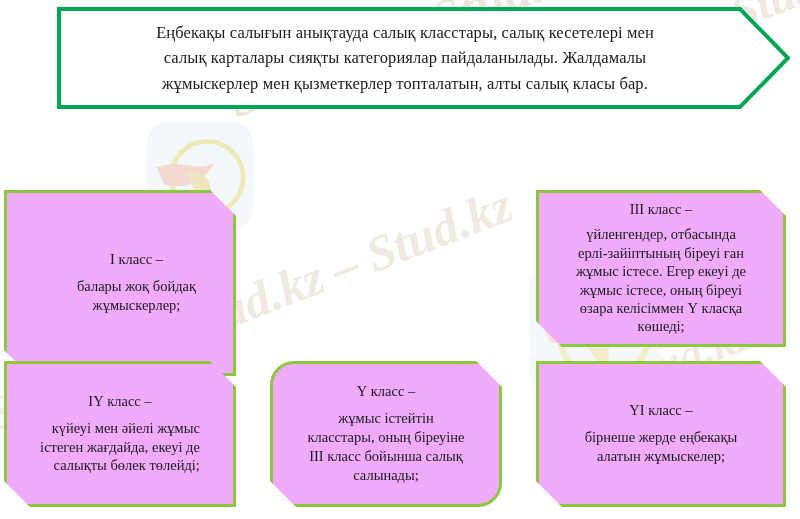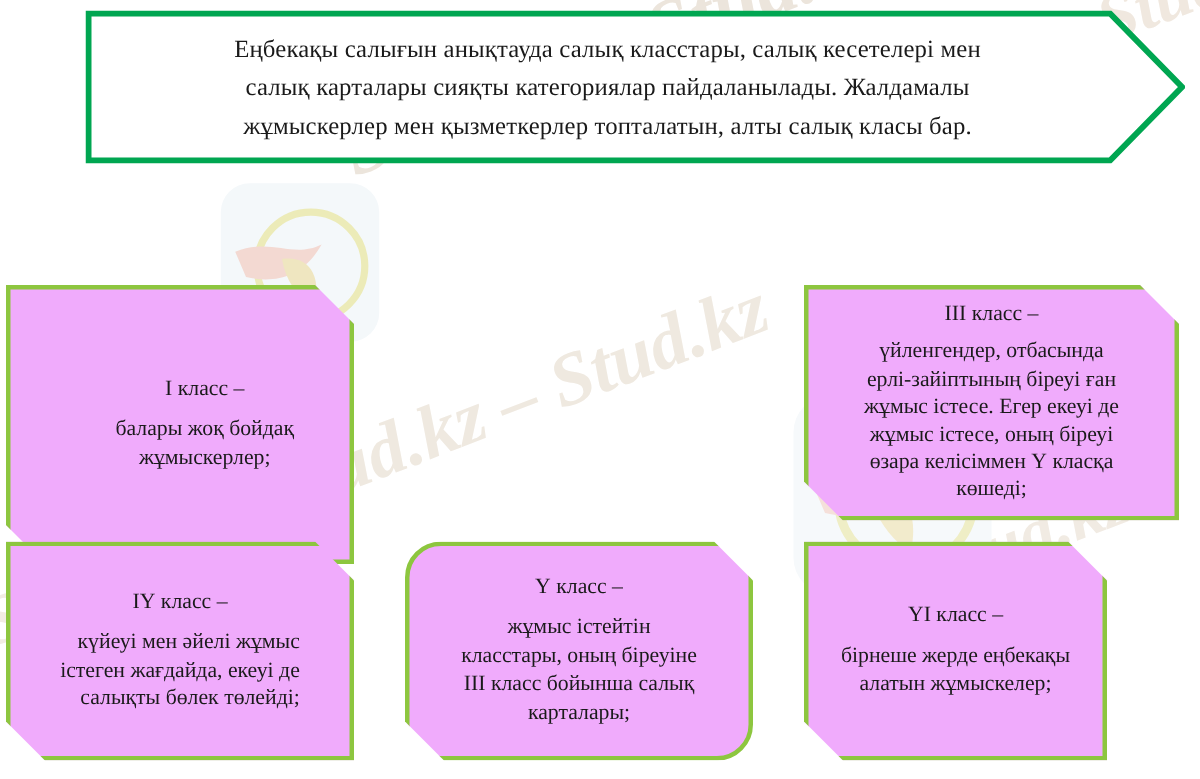--- a/index.html
+++ b/index.html
@@ -103,21 +103,21 @@
   }
   .box-body span { display: block; }
 
   
   #box-class-1 { left: 4px;   top: 1px;  width: 232px; height: 186px; padding-left: 47px; }
   #box-class-2 { left: 270px; top: 1px;  width: 232px; height: 150px; }
   #box-class-3 { left: 536px; top: 1px;  width: 250px; height: 157px; }
   
   #box-class-4 { left: 4px;   top: 172px; width: 232px; height: 146px; text-align: right; }
   #box-class-5 { left: 270px; top: 172px; width: 232px; height: 146px; border-radius: 24px; }
-  #box-class-6 { left: 536px; top: 172px; width: 202px; height: 146px; }
+  #box-class-6 { left: 536px; top: 172px; width: 250px; height: 146px; }
 
   #box-class-3 .box-title { margin-bottom: 7px; }
   #box-class-3 .box-body { line-height: 1.27; }
 </style>
 </head>
 <body>
 
 <div id="watermark-layer">
 
   <div class="wm-text" style="left:230px; top:70px; font-size:54px; color:#ece5dc; transform:rotate(-21deg);">Stud.kz – Stud.kz</div>
@@ -187,21 +187,21 @@
       <span>салықты бөлек төлейді;</span>
     </div>
   </div>
 
   <div class="box" id="box-class-5">
     <div class="box-title">Ү класс –</div>
     <div class="box-body">
       <span>жұмыс істейтін</span>
       <span>класстары, оның біреуіне</span>
       <span>III класс бойынша салық</span>
-      <span>карталары;</span>
+      <span>салынады;</span>
     </div>
   </div>
 
   <div class="box" id="box-class-6">
     <div class="box-title">ҮI класс –</div>
     <div class="box-body">
       <span>бірнеше жерде еңбекақы</span>
       <span>алатын жұмыскелер;</span>
     </div>
   </div>

